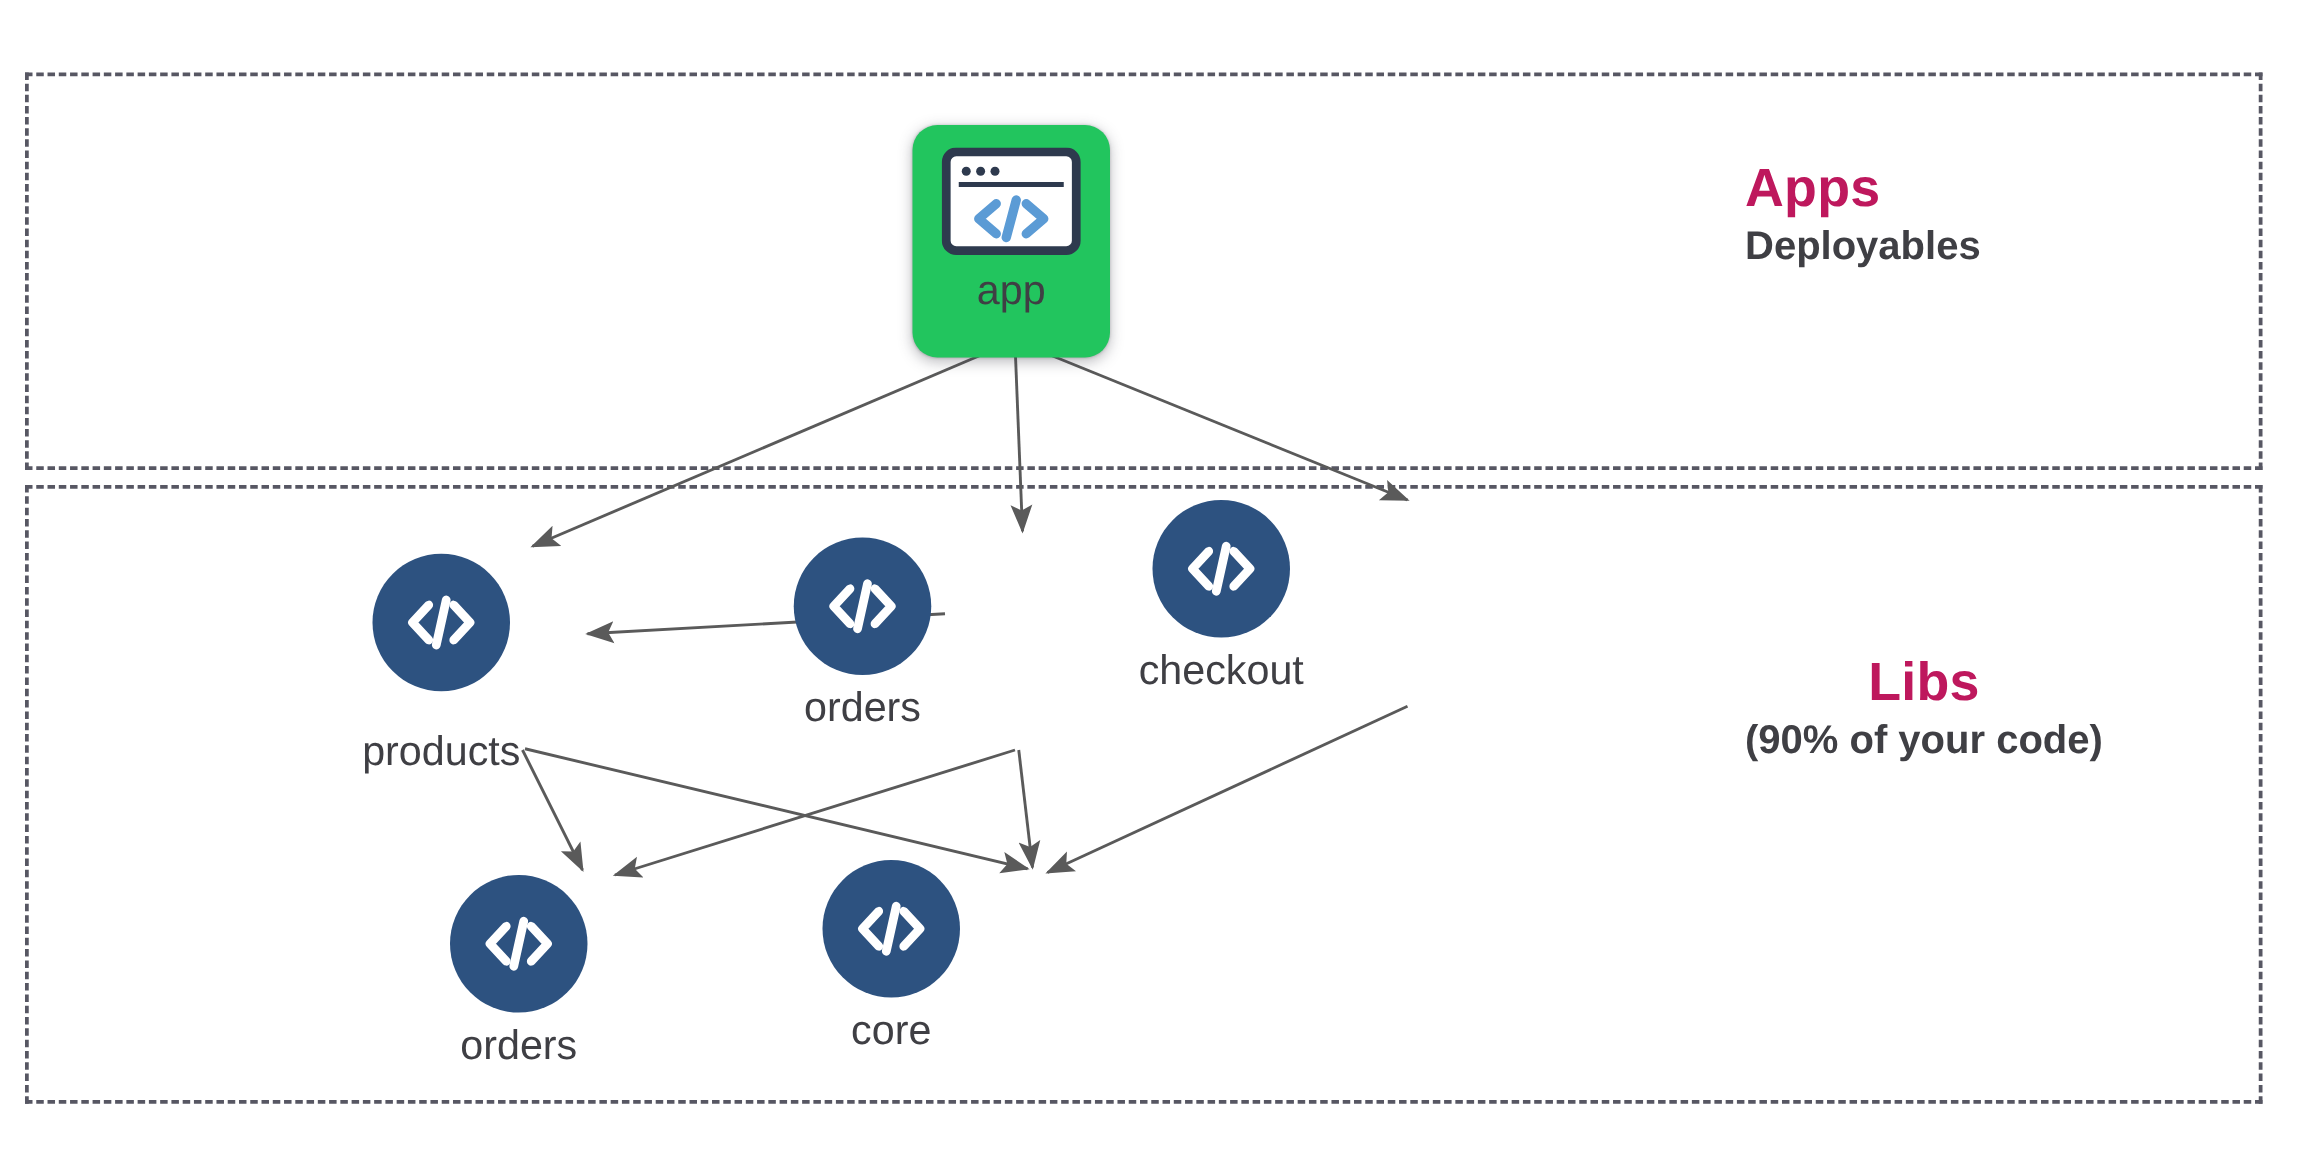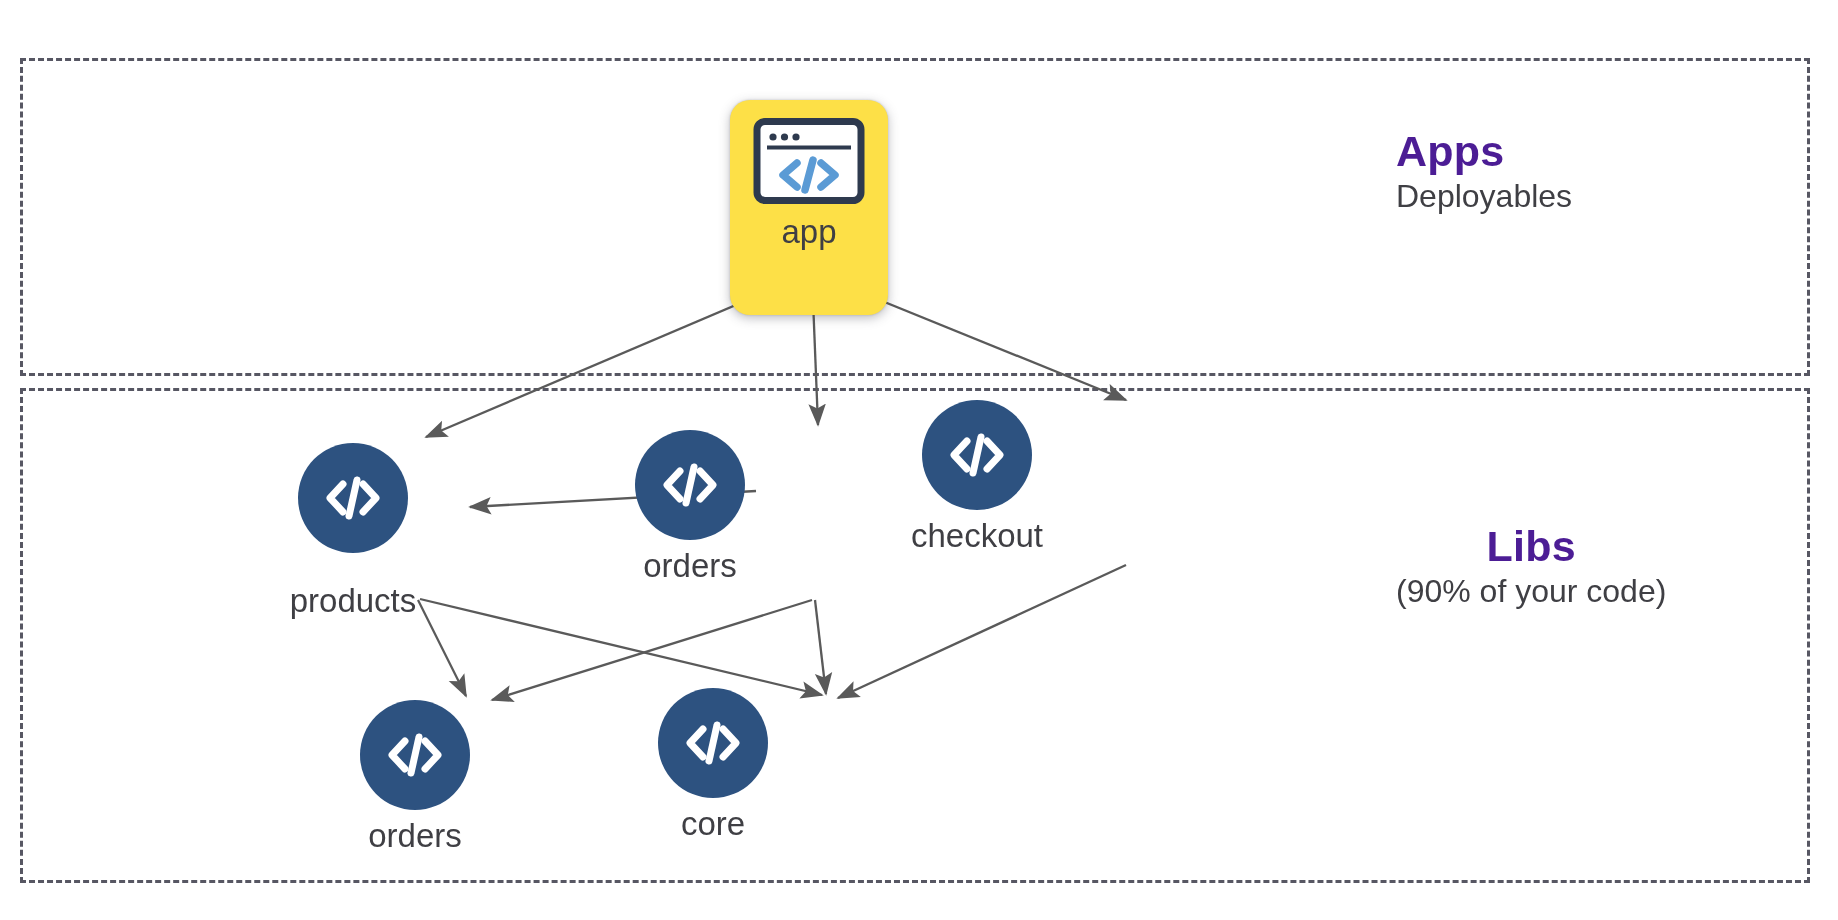--- a/index.html
+++ b/index.html
@@ -45,25 +45,25 @@
   
   .zone-caption {
     position: absolute;
     color: #3d3d42;
   }
   .zone-caption .zc-title {
     font-size: 43px;
     font-weight: bold;
     line-height: 1.08;
     letter-spacing: 0.2px;
-    color: #4c1d95;
+    color: #be185d;
   }
   .zone-caption .zc-sub {
     font-size: 32px;
-    font-weight: normal;
+    font-weight: bold;
     line-height: 1.18;
     color: #3f3f44;
     margin-top: 4px;
   }
   #caption-apps {
     left: 1396px;
     top: 128px;
   }
   #caption-libs {
     left: 1396px;
@@ -80,22 +80,22 @@
     height: 920px;
     pointer-events: none;
   }
 
   
   #node-app {
     position: absolute;
     left: 730px;
     top: 100px;
     width: 158px;
-    height: 215px;
-    background: #fde047;
+    height: 186px;
+    background: #22c55e;
     border-radius: 20px;
     box-shadow: 0 3px 11px rgba(60,60,70,0.34), 0 0 2px rgba(60,60,70,0.28);
     display: flex;
     flex-direction: column;
     align-items: center;
     justify-content: flex-start;
     padding-top: 18px;
     box-sizing: border-box;
   }
   .browser-icon {

